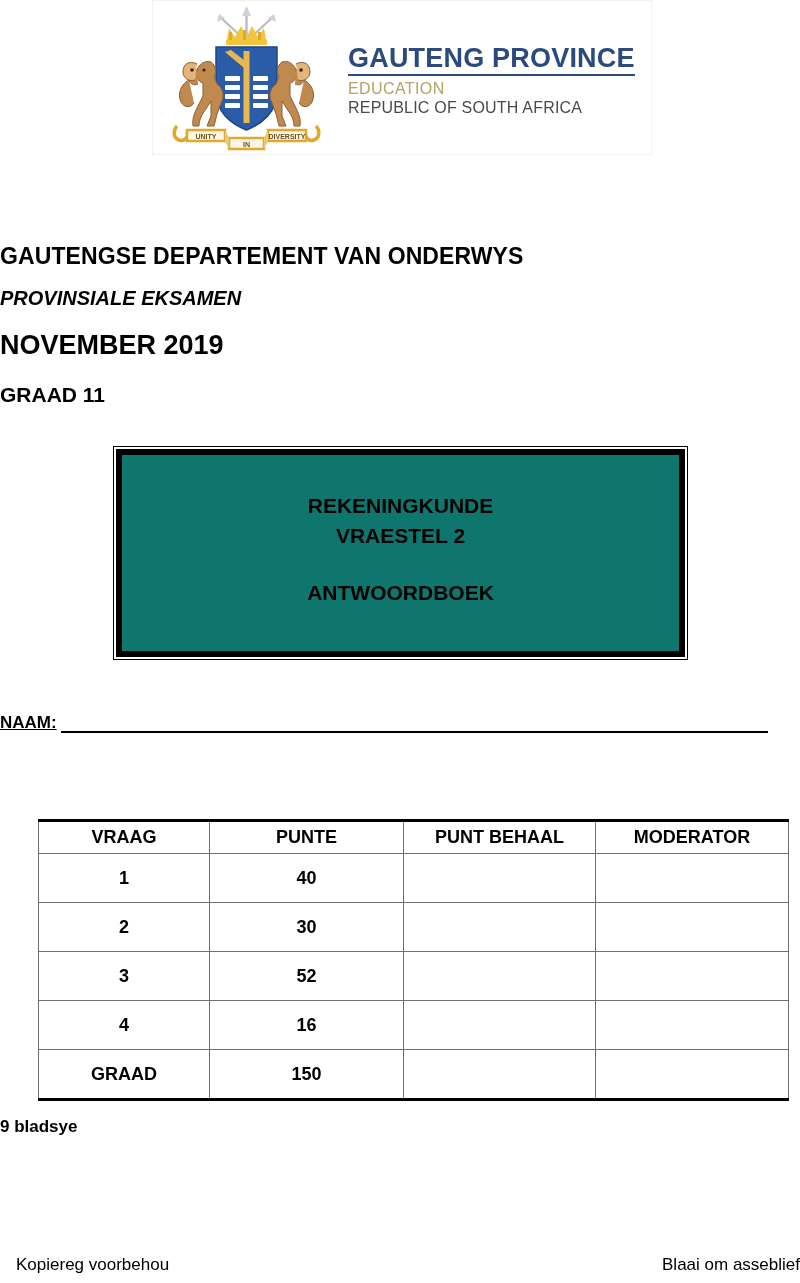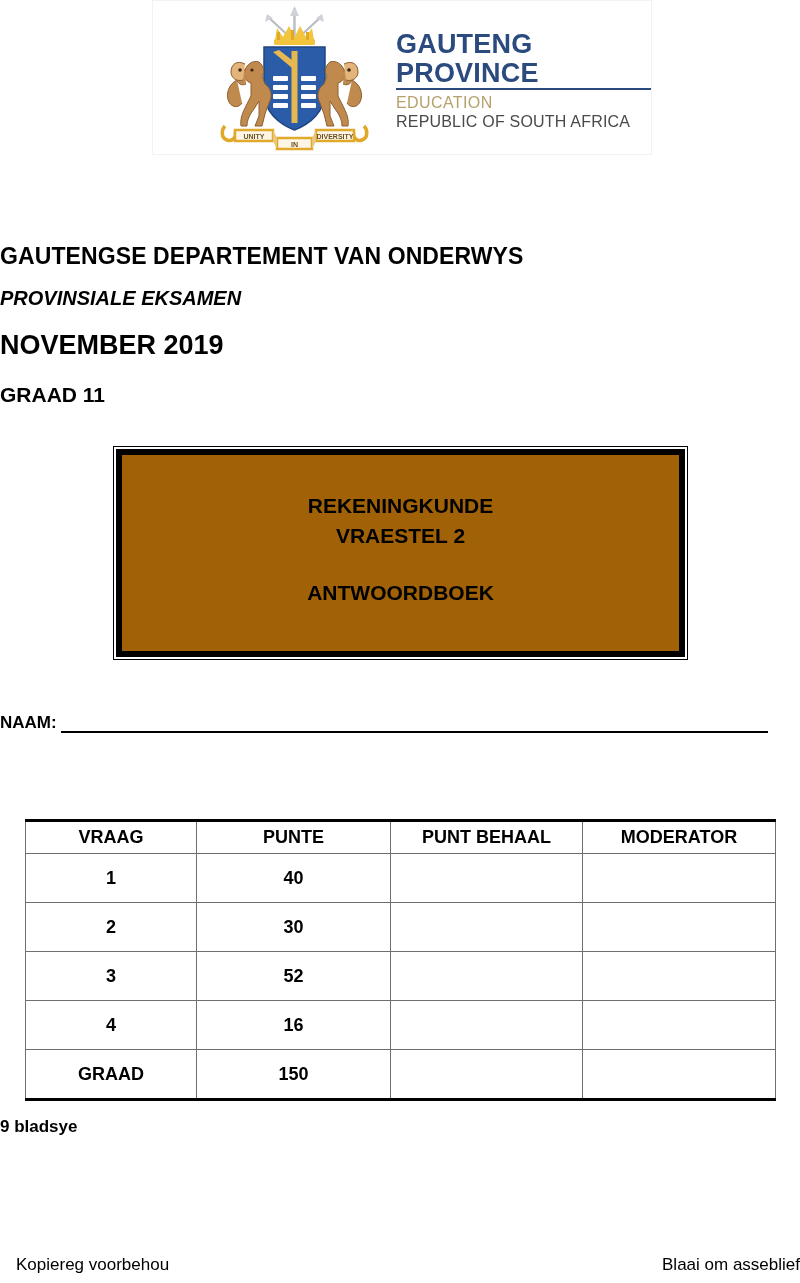--- a/index.html
+++ b/index.html
@@ -20,21 +20,20 @@
   .logo-band {
     position: absolute;
     left: 152px;
     top: 0px;
     width: 500px;
     height: 155px;
     border: 1px solid #f4f2ef;
     box-sizing: border-box;
     display: flex;
     align-items: center;
-    padding-left: 48px;
   }
   .crest {
     width: 175px;
     height: 148px;
     flex: 0 0 auto;
     margin-left: 6px;
   }
   .wordmark {
     margin-left: 14px;
     padding-top: 6px;
@@ -103,21 +102,21 @@
     box-sizing: border-box;
     border: 1px solid #000;
     padding: 2px;
     background: #fff;
   }
   .subject-box-inner {
     width: 100%;
     height: 100%;
     box-sizing: border-box;
     border: 6px solid #000;
-    background: #a16207;
+    background: #0f766e;
     display: flex;
     flex-direction: column;
     align-items: center;
     justify-content: flex-start;
     padding-top: 36px;
   }
   .sb-line {
     font-size: 21px;
     font-weight: bold;
     line-height: 1.42;
@@ -133,33 +132,34 @@
     left: 0px;
     top: 713px;
     width: 790px;
     display: flex;
     align-items: flex-end;
   }
   .name-label {
     font-size: 17px;
     font-weight: bold;
     flex: 0 0 auto;
+    text-decoration: underline;
   }
   .name-rule {
     flex: 1 1 auto;
     border-bottom: 2px solid #000;
     height: 17px;
     margin-left: 4px;
     margin-right: 22px;
   }
 
   
   .marks-table {
     position: absolute;
-    left: 25px;
+    left: 38px;
     top: 819px;
     width: 750px;
     border-collapse: collapse;
     table-layout: fixed;
     border-radius: 20px;
   }
   .marks-table td, .marks-table th {
     border: 1px solid #6f6f6f;
     text-align: center;
     font-size: 18px;

